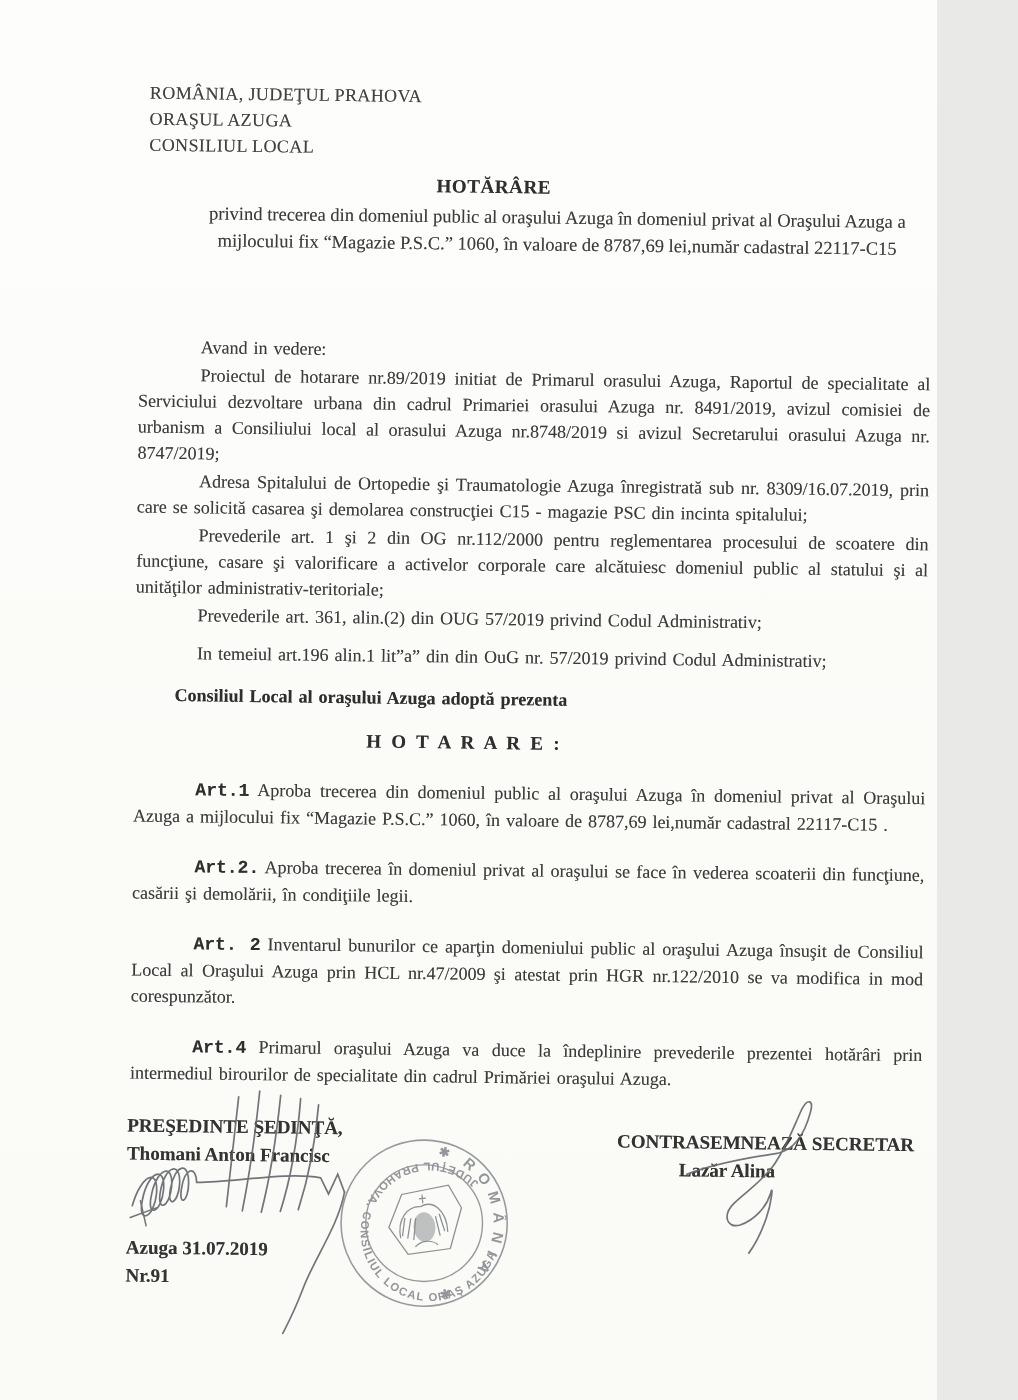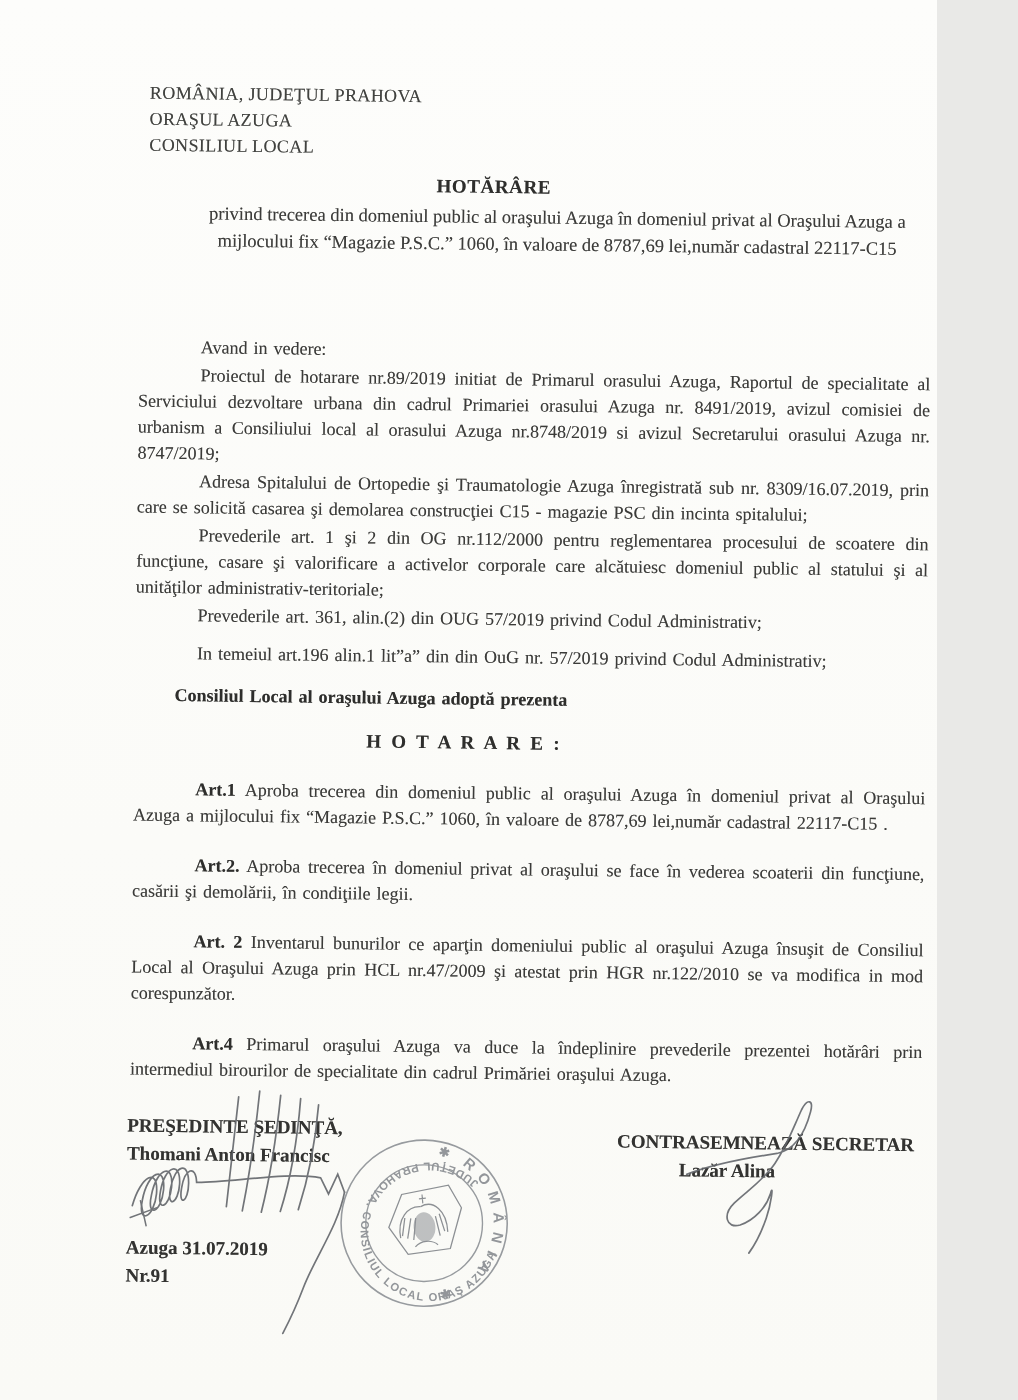--- a/index.html
+++ b/index.html
@@ -46,21 +46,21 @@
   .adoption {
     margin:16px 0 0 0; text-indent:40px; font-weight:bold; color:#2e2e2c;
     text-align:left;
   }
   .decision-heading {
     margin:18px 0 0 0; width:660px; text-align:center;
     font-weight:bold; font-size:19px; letter-spacing:2px; color:#2e2e2c;
     text-indent:0;
   }
   .article { margin:24px 0 0 0; text-indent:62px; }
-  .article b { color:#2e2e2c; }
+  .article b { color:#2e2e2c;font-family:Liberation Mono, monospace; }
 
   .sig-left {
     position:absolute; left:140px; top:1116px;
     font-weight:bold; font-size:19px; line-height:28px; color:#333331;
   }
   .sig-right {
     position:absolute; left:630px; top:1126px;
     font-weight:bold; font-size:19px; line-height:28px; color:#333331;
     white-space:nowrap;
   }

